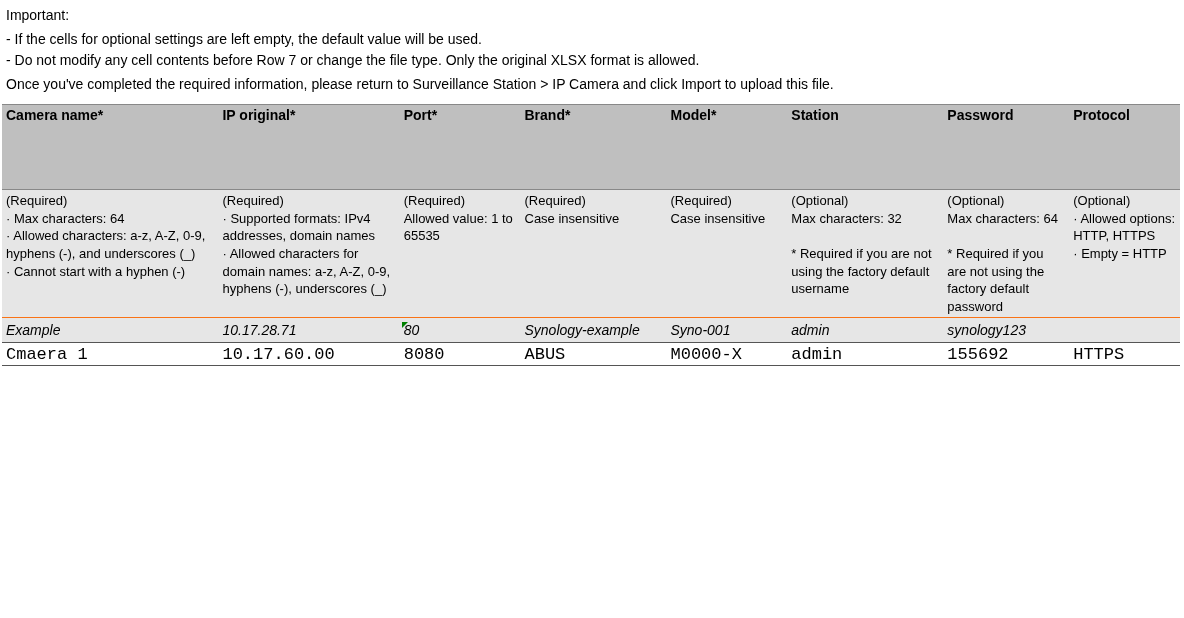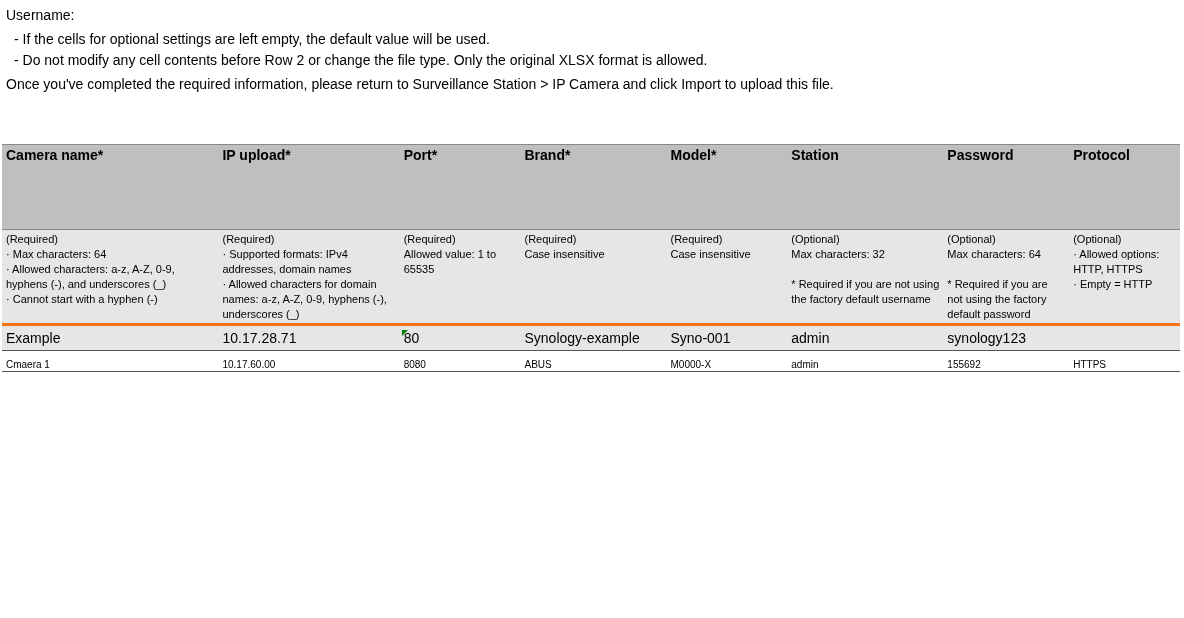--- a/index.html
+++ b/index.html
@@ -9,58 +9,58 @@
     font-size: 14px;
     color: #000;
     background: #fff;
     width: 1184px;
   }
   .intro {
     padding: 2px 4px 8px 4px;
     line-height: 1.4;
   }
   .intro p { margin: 2px 0; }
-  .bullets { margin: 4px 8px; }
+  .bullets { margin: 4px 0; }
   .bullets p { margin: 2px 0; }
   table {
     border-collapse: collapse;
     width: 1178px;
     table-layout: fixed;
-    margin-top: 40px;
   }
   th, td {
     text-align: left;
     vertical-align: top;
     padding: 2px 4px;
     word-wrap: break-word;
   }
   thead tr.header-row th {
     background: #bfbfbf;
     font-weight: bold;
     height: 80px;
     border-top: 1px solid #888;
     border-bottom: 1px solid #888;
   }
   tbody tr.desc-row td {
     background: #e6e6e6;
-    border-bottom: 3px solid #f97316;
-    font-size: 11px;
+    border-bottom: 1px solid #f97316;
+    font-size: 13px;
     line-height: 1.35;
   }
   tbody tr.example-row td {
     background: #e6e6e6;
     border-bottom: 1px solid #555;
     padding-top: 4px;
     padding-bottom: 4px;
+    font-style: italic;
   }
   tbody tr.data-row td {
-    font-family: Liberation Sans, sans-serif;
-    font-size: 10px;
+    font-family: Liberation Mono, monospace;
+    font-size: 17px;
     border-bottom: 1px solid #555;
-    padding-top: 8px;
+    padding-top: 2px;
     padding-bottom: 1px;
   }
   .port-marker {
     position: relative;
   }
   .port-marker::before {
     content: "";
     position: absolute;
     top: 0;
     left: -2px;
@@ -75,43 +75,43 @@
   col.c4 { width: 145px; }
   col.c5 { width: 120px; }
   col.c6 { width: 155px; }
   col.c7 { width: 125px; }
   col.c8 { width: 110px; }
 </style>
 </head>
 <body>
 
 <div class="intro">
-  <p>Username:</p>
+  <p>Important:</p>
   <div class="bullets">
     <p>- If the cells for optional settings are left empty, the default value will be used.</p>
-    <p>- Do not modify any cell contents before Row 2 or change the file type. Only the original XLSX format is allowed.</p>
+    <p>- Do not modify any cell contents before Row 7 or change the file type. Only the original XLSX format is allowed.</p>
   </div>
   <p>Once you've completed the required information, please return to Surveillance Station &gt; IP Camera and click Import to upload this file.</p>
 </div>
 
 <table>
   <colgroup>
     <col class="c1">
       <col class="c2">
       <col class="c3">
       <col class="c4">
     <col class="c5">
       <col class="c6">
       <col class="c7">
       <col class="c8">
   </colgroup>
   <thead>
     <tr class="header-row">
       <th>Camera name*</th>
-      <th>IP upload*</th>
+      <th>IP original*</th>
       <th>Port*</th>
       <th>Brand*</th>
       <th>Model*</th>
       <th>Station</th>
       <th>Password</th>
       <th>Protocol</th>
     </tr>
   </thead>
   <tbody>
     <tr class="desc-row">

